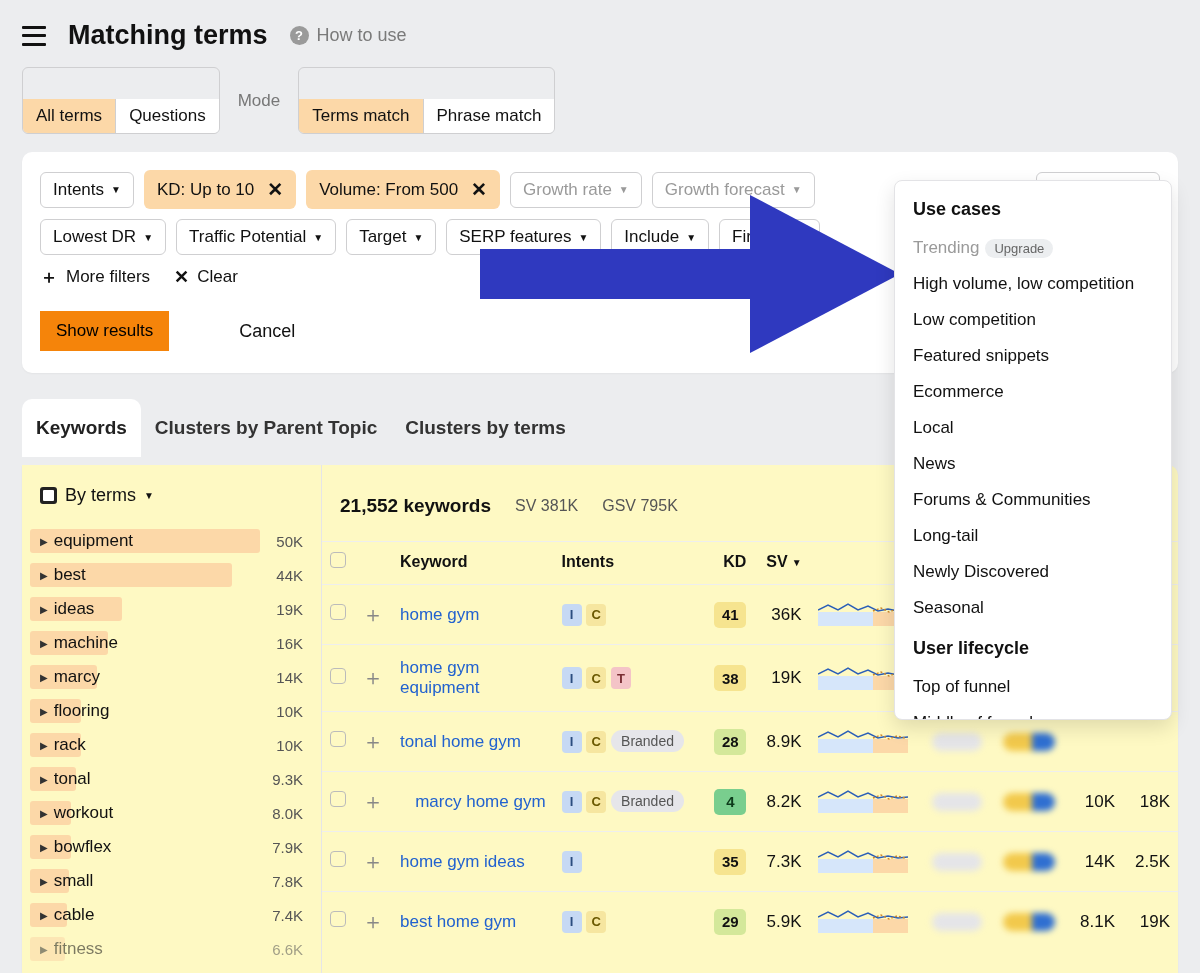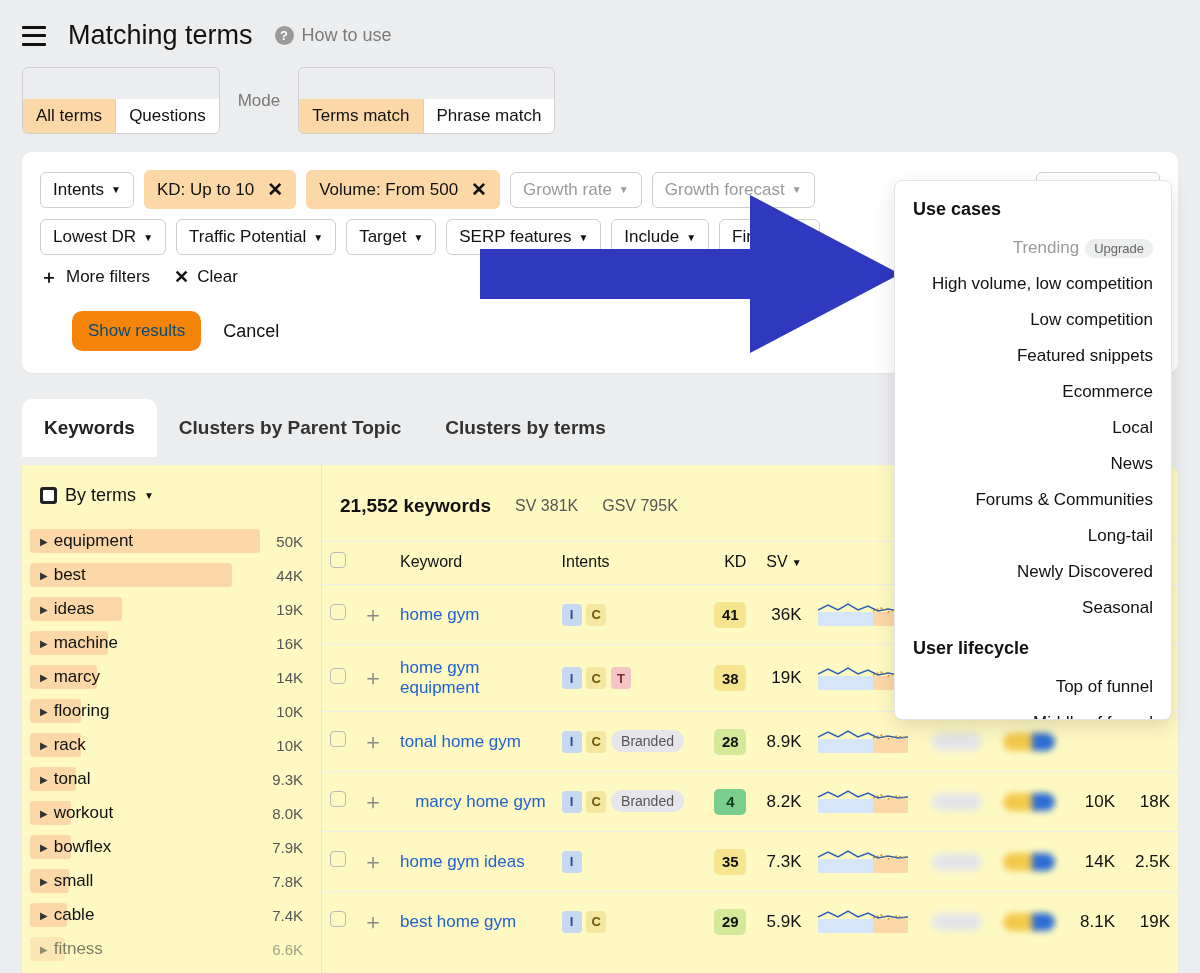--- a/index.html
+++ b/index.html
@@ -1,46 +1,46 @@
 <!DOCTYPE html>
 <html><head>
 <meta charset="utf-8">
 <style>
 * { box-sizing: border-box; margin: 0; padding: 0; }
 body { font-family: -apple-system, BlinkMacSystemFont, "Segoe UI", Helvetica, Arial, sans-serif; background: #ecedef; color: #111; width: 1200px; height: 973px; overflow: hidden; font-size: 17px; }
 .header { display: flex; align-items: center; gap: 22px; padding: 20px 22px 12px; }
 .hamburger { width: 24px; height: 20px; display: flex; flex-direction: column; justify-content: space-between; cursor: pointer; }
 .hamburger span { height: 3px; background: #111; border-radius: 1px; }
-.page-title { font-size: 27px; font-weight: 400; }
+.page-title { font-size: 27px; font-weight: 700; }
 .howto { display: flex; align-items: center; gap: 8px; color: #7a7a7a; font-size: 18px; }
 .qmark { width: 19px; height: 19px; border-radius: 50%; background: #9a9a9a; color: #fff; font-size: 13px; font-weight: 700; display: flex; align-items: center; justify-content: center; }
 
 .tabrow { display: flex; align-items: center; gap: 12px; padding: 4px 22px 18px; }
 .pill { padding: 7px 13px; border-radius: 6px; border: 1px solid #cfcfd1; background: #fff; font-size: 17px; cursor: pointer; }
 .pill.active-orange { background: #fcd8a8; border-color: transparent; font-weight: 400; }
 .pill-group { display: inline-flex; border-radius: 6px; overflow: hidden; border: 1px solid #cfcfd1; }
 .pill-group .pill { border: none; border-right: 1px solid #cfcfd1; border-radius: 0; margin-top: 31px; }
 .pill-group .pill:last-child { border-right: none; }
 .mode-label { color: #777; font-size: 17px; margin: 0 6px; }
 
 .filter-panel { background: #fff; border-radius: 10px; margin: 0 22px; padding: 18px 18px 22px; box-shadow: 0 1px 2px rgba(0,0,0,0.04); }
 .filter-row { display: flex; flex-wrap: wrap; gap: 10px; align-items: center; }
 .fbtn { display: inline-flex; align-items: center; gap: 7px; padding: 7px 12px; border: 1px solid #cfcfd1; border-radius: 6px; background: #fff; font-size: 17px; cursor: pointer; white-space: nowrap; }
 .fbtn.kdvol { background: #fcd8a8; border-color: transparent; }
 .fbtn.dis { color: #9a9a9a; }
 .caret { font-size: 10px; }
 .close-x { font-size: 19px; font-weight: 700; margin-left: 6px; }
 .presets-btn { margin-left: auto; }
 .actionrow { margin-top: 22px; display: flex; gap: 22px; align-items: center; }
-.show-results { background: #f5840a; color: #0c4a6e; border: none; border-radius: 10px; padding: 10px 16px; font-size: 17px; font-weight: 500; cursor: pointer; margin-left: 32px; }
-.cancel-link { font-size: 18px; color: #111; cursor: pointer; }
+.show-results { background: #f5840a; color: #000000; border: none; border-radius: 0; padding: 10px 16px; font-size: 17px; font-weight: 500; cursor: pointer; }
+.cancel-link { font-size: 18px; color: #111; cursor: pointer; margin-left: 48px; }
 .plus-icon { font-size: 18px; font-weight: 700; }
 
 .result-tabs { display: flex; margin: 26px 22px 0; }
-.rtab { padding: 18px 22px; font-size: 19px; font-weight: 700; color: #222; cursor: pointer; }
+.rtab { padding: 18px 14px; font-size: 19px; font-weight: 700; color: #222; cursor: pointer; }
 .rtab:not(.first) { font-weight: 700; }
 .rtab.first { background: #fff; border-radius: 10px 10px 0 0; }
 .rtab:not(.first) { color: #333; }
 
 .result-area { background: #fef9c3; margin: 8px 22px; border-radius: 0 10px 10px 10px; display: flex; min-height: 540px; overflow: hidden; box-shadow: 0 1px 2px rgba(0,0,0,0.05); }
 
 .left-pane { width: 300px; border-right: 1px solid #e5e5e8; padding: 20px 0 0; }
 .byterms { display: flex; align-items: center; gap: 8px; padding: 0 18px 18px; font-size: 18px; cursor: pointer; }
 .byterms .square-icon { width: 17px; height: 17px; background: #222; border-radius: 3px; position: relative; }
 .byterms .square-icon::after { content: ""; position: absolute; left: 3px; top: 3px; right: 3px; bottom: 3px; background: #fff; border-radius: 1px; }
@@ -55,21 +55,21 @@
 .statsrow { display: flex; align-items: center; gap: 24px; padding: 0 18px 18px; white-space: nowrap; }
 .kwcount { font-size: 19px; font-weight: 700; }
 .svstat { color: #555; font-size: 16px; }
 .colsbtn { margin-left: auto; display: flex; align-items: center; gap: 8px; border: 1px solid #cfcfd1; border-radius: 6px; padding: 6px 12px; font-size: 17px; cursor: pointer; }
 .cols-icon { width: 16px; height: 14px; border: 2px solid #333; border-radius: 2px; position: relative; }
 .cols-icon::before, .cols-icon::after { content: ""; position: absolute; top: 0; bottom: 0; width: 2px; background: #333; }
 .cols-icon::before { left: 4px; }
 .cols-icon::after { left: 9px; }
 
 table.kw { width: 100%; border-collapse: collapse; }
-table.kw th { text-align: left; font-size: 16px; font-weight: 400; padding: 10px 8px 12px; color: #111; white-space: nowrap; border-top: 1px solid #eee; }
+table.kw th { text-align: left; font-size: 16px; font-weight: 700; padding: 10px 8px 12px; color: #111; white-space: nowrap; border-top: 1px solid #eee; }
 table.kw td { padding: 13px 8px; vertical-align: middle; font-size: 17px; border-top: 1px solid #eee; white-space: nowrap; }
 .kw-link { color: #2262cf; cursor: pointer; }
 .cb { width: 16px; height: 16px; border: 1.5px solid #bbb; border-radius: 4px; display: inline-block; cursor: pointer; }
 .add-plus { font-size: 22px; color: #888; font-weight: 400; cursor: pointer; }
 .chip { display: inline-flex; align-items: center; justify-content: center; width: 20px; height: 22px; border-radius: 4px; font-size: 13px; font-weight: 700; }
 .chip.I { background: #c6d9f4; color: #2b4d7f; }
 .chip.C { background: #f6e6a0; color: #6a5800; }
 .chip.T { background: #f4c4c7; color: #7a2e34; }
 .branded { background: #e6e6ea; color: #555; border-radius: 12px; padding: 3px 10px; font-size: 14px; }
 .kd-badge { display: inline-flex; align-items: center; justify-content: center; width: 32px; height: 26px; border-radius: 5px; font-size: 15px; font-weight: 600; }
@@ -80,21 +80,21 @@
 .blur-pct { width: 50px; height: 18px; background: #e5e5e8; border-radius: 9px; filter: blur(3px); }
 .blur-pill { width: 52px; height: 18px; border-radius: 9px; background: linear-gradient(90deg,#f2c94c 55%,#2f6fd1 55%); filter: blur(3px); }
 .num { text-align: right; }
 
 .arrow-overlay { position: absolute; z-index: 50; pointer-events: none; }
 svg.arrow { width: 420px; height: 160px; }
 svg.arrow polygon, svg.arrow rect { fill: #2f39bf; }
 
 .presets-menu { position: absolute; z-index: 60; right: 28px; top: 180px; width: 278px; background: #fff; border: 1px solid #e3e3e6; border-radius: 8px; box-shadow: 0 8px 20px rgba(0,0,0,0.12); padding: 14px 0 6px; max-height: 540px; overflow: hidden; }
 .pm-header { font-size: 18px; font-weight: 700; padding: 4px 18px 10px; }
-.pm-item { padding: 8px 18px; font-size: 17px; cursor: pointer; text-align: right; }
+.pm-item { padding: 8px 18px; font-size: 17px; cursor: pointer; }
 .upgrade { background: #eceef0; color: #666; border-radius: 10px; padding: 2px 9px; font-size: 13px; margin-left: 6px; }
 
 th.check, td.check { width: 30px; padding-left: 18px; }
 th.plus, td.plus { width: 28px; }
 .th-sv { display: inline-flex; align-items: center; gap: 4px; }
 </style>
 </head>
 <body>
 
 <div class="header">

